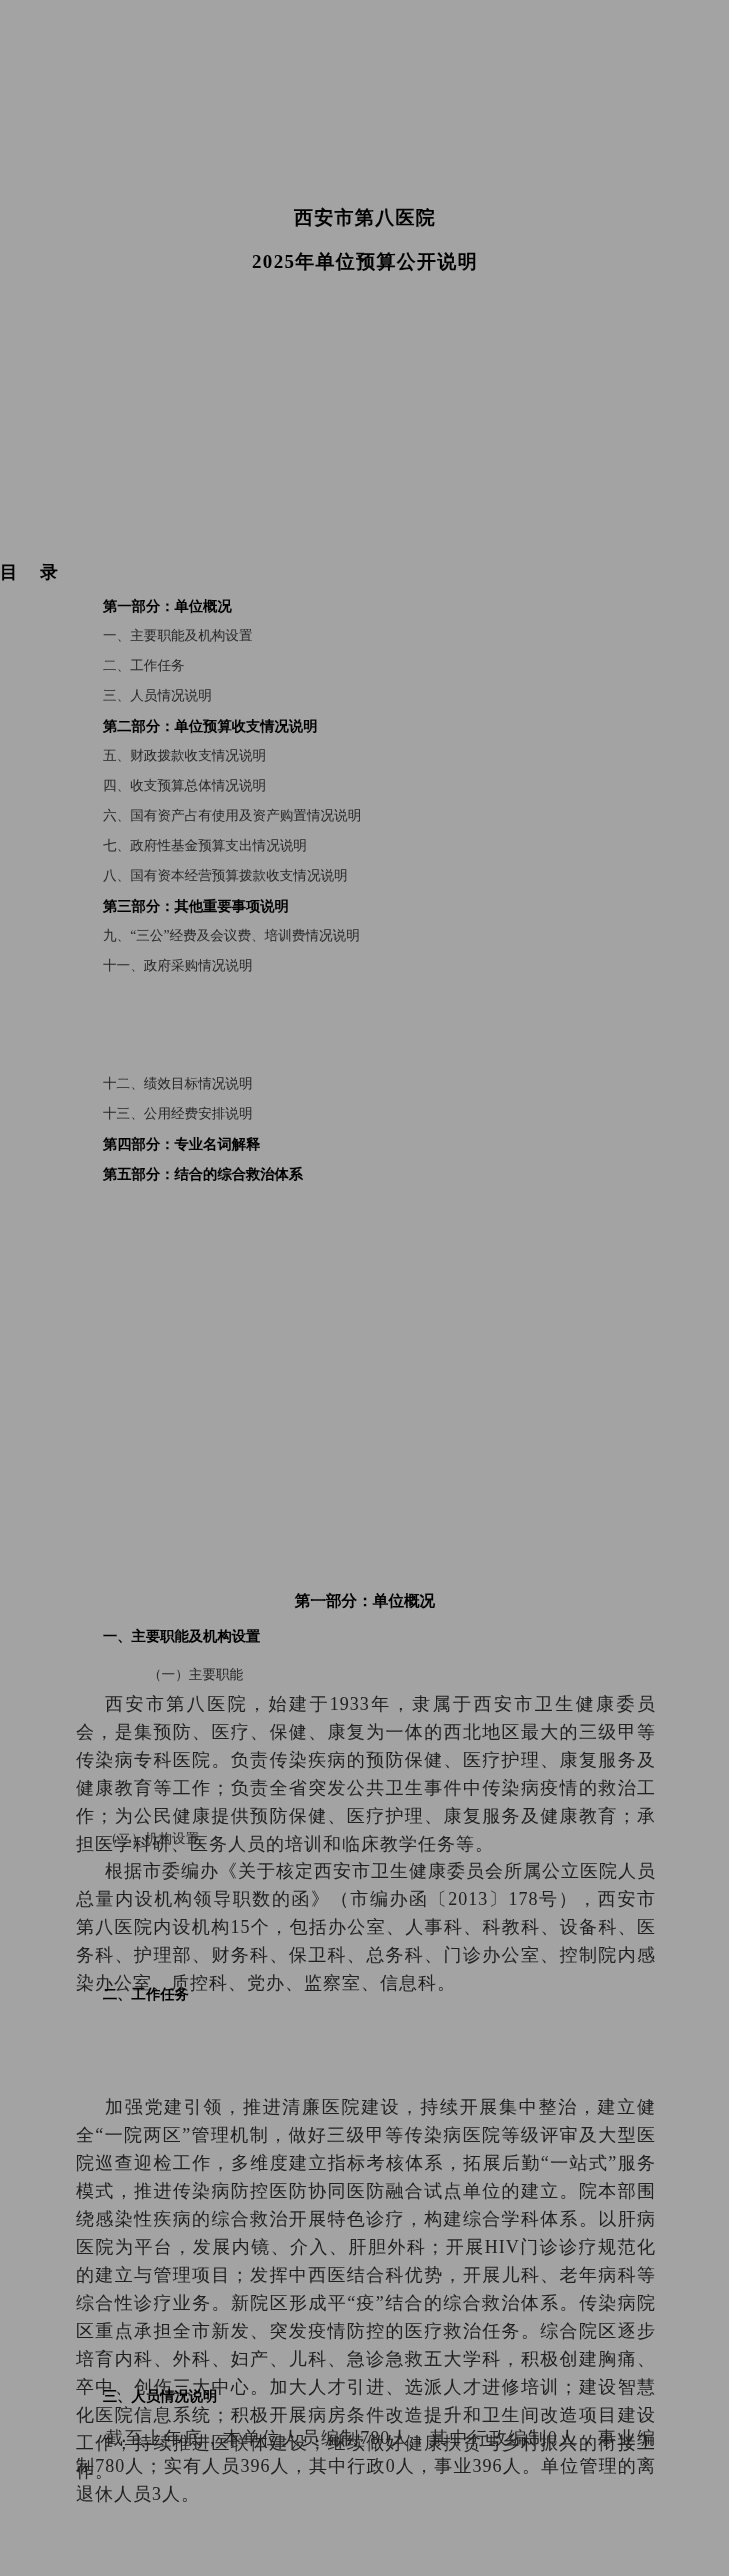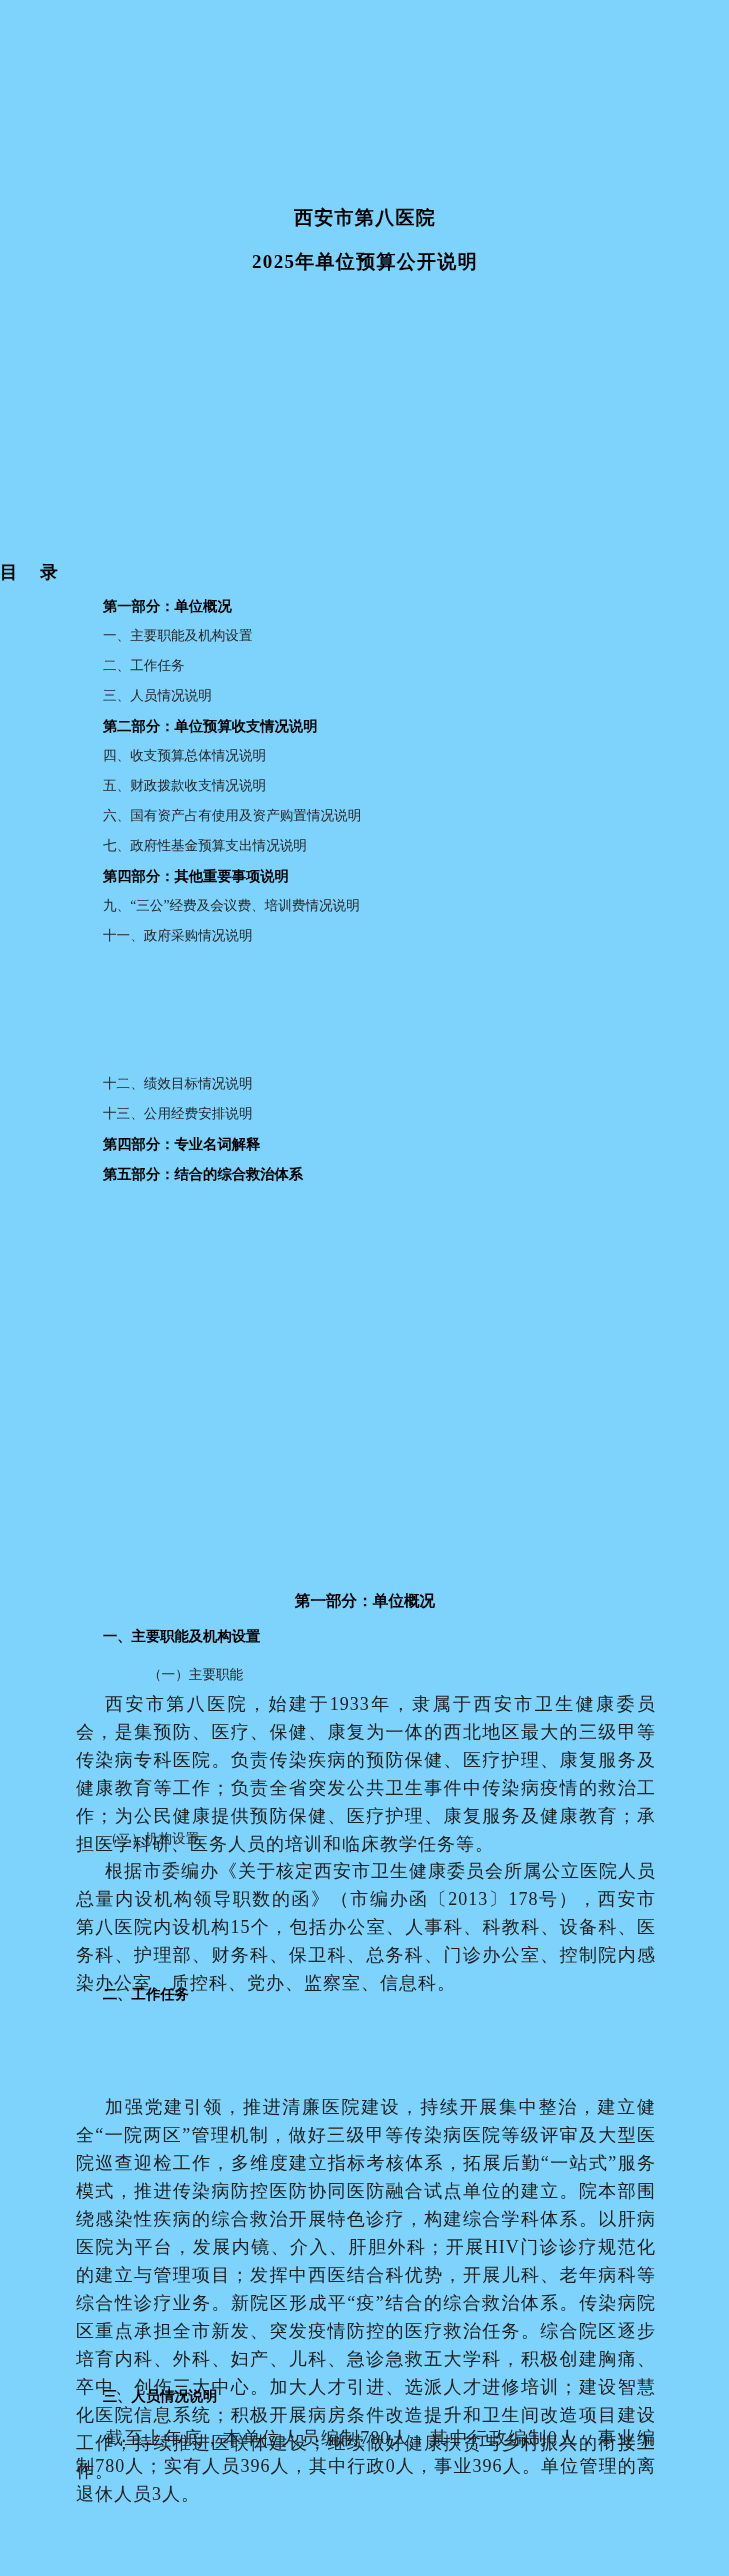--- a/index.html
+++ b/index.html
@@ -1,20 +1,20 @@
 <!DOCTYPE html>
 <html style="font-size:10.4px"><head>
 <meta charset="utf-8">
 <style>
   html, body { margin: 0; padding: 0; background: #ffffff; }
   .page {
     position: relative;
     width: 730px;
     height: 2576px;
-    background: #7dd3fc;
+    background: #a3a3a3;
     overflow: hidden;
     font-family: "Liberation Serif", serif;
   }
   .doc-title {
     position: absolute;
     left: 0; width: 100%;
     text-align: center;
     font-family: "Liberation Serif", serif;
     font-weight: 700;
     font-size: 19px;
@@ -124,33 +124,36 @@
       <div class="toc-row">
         <span>二、工作任务</span>
       </div>
       <div class="toc-row">
         <span>三、人员情况说明</span>
       </div>
       <div class="toc-row toc-bold">
         <span>第二部分：单位预算收支情况说明</span>
       </div>
       <div class="toc-row">
-        <span>四、收支预算总体情况说明</span>
+        <span>五、财政拨款收支情况说明</span>
       </div>
       <div class="toc-row">
-        <span>五、财政拨款收支情况说明</span>
+        <span>四、收支预算总体情况说明</span>
       </div>
       <div class="toc-row">
         <span>六、国有资产占有使用及资产购置情况说明</span>
       </div>
       <div class="toc-row">
         <span>七、政府性基金预算支出情况说明</span>
       </div>
+      <div class="toc-row">
+        <span>八、国有资本经营预算拨款收支情况说明</span>
+      </div>
       <div class="toc-row toc-bold">
-        <span>第四部分：其他重要事项说明</span>
+        <span>第三部分：其他重要事项说明</span>
       </div>
       <div class="toc-row">
         <span>九、“三公”经费及会议费、培训费情况说明</span>
       </div>
       <div class="toc-row">
         <span>十一、政府采购情况说明</span>
       </div>
     </div>
 
   <div class="toc-block" id="toc-group-2">

